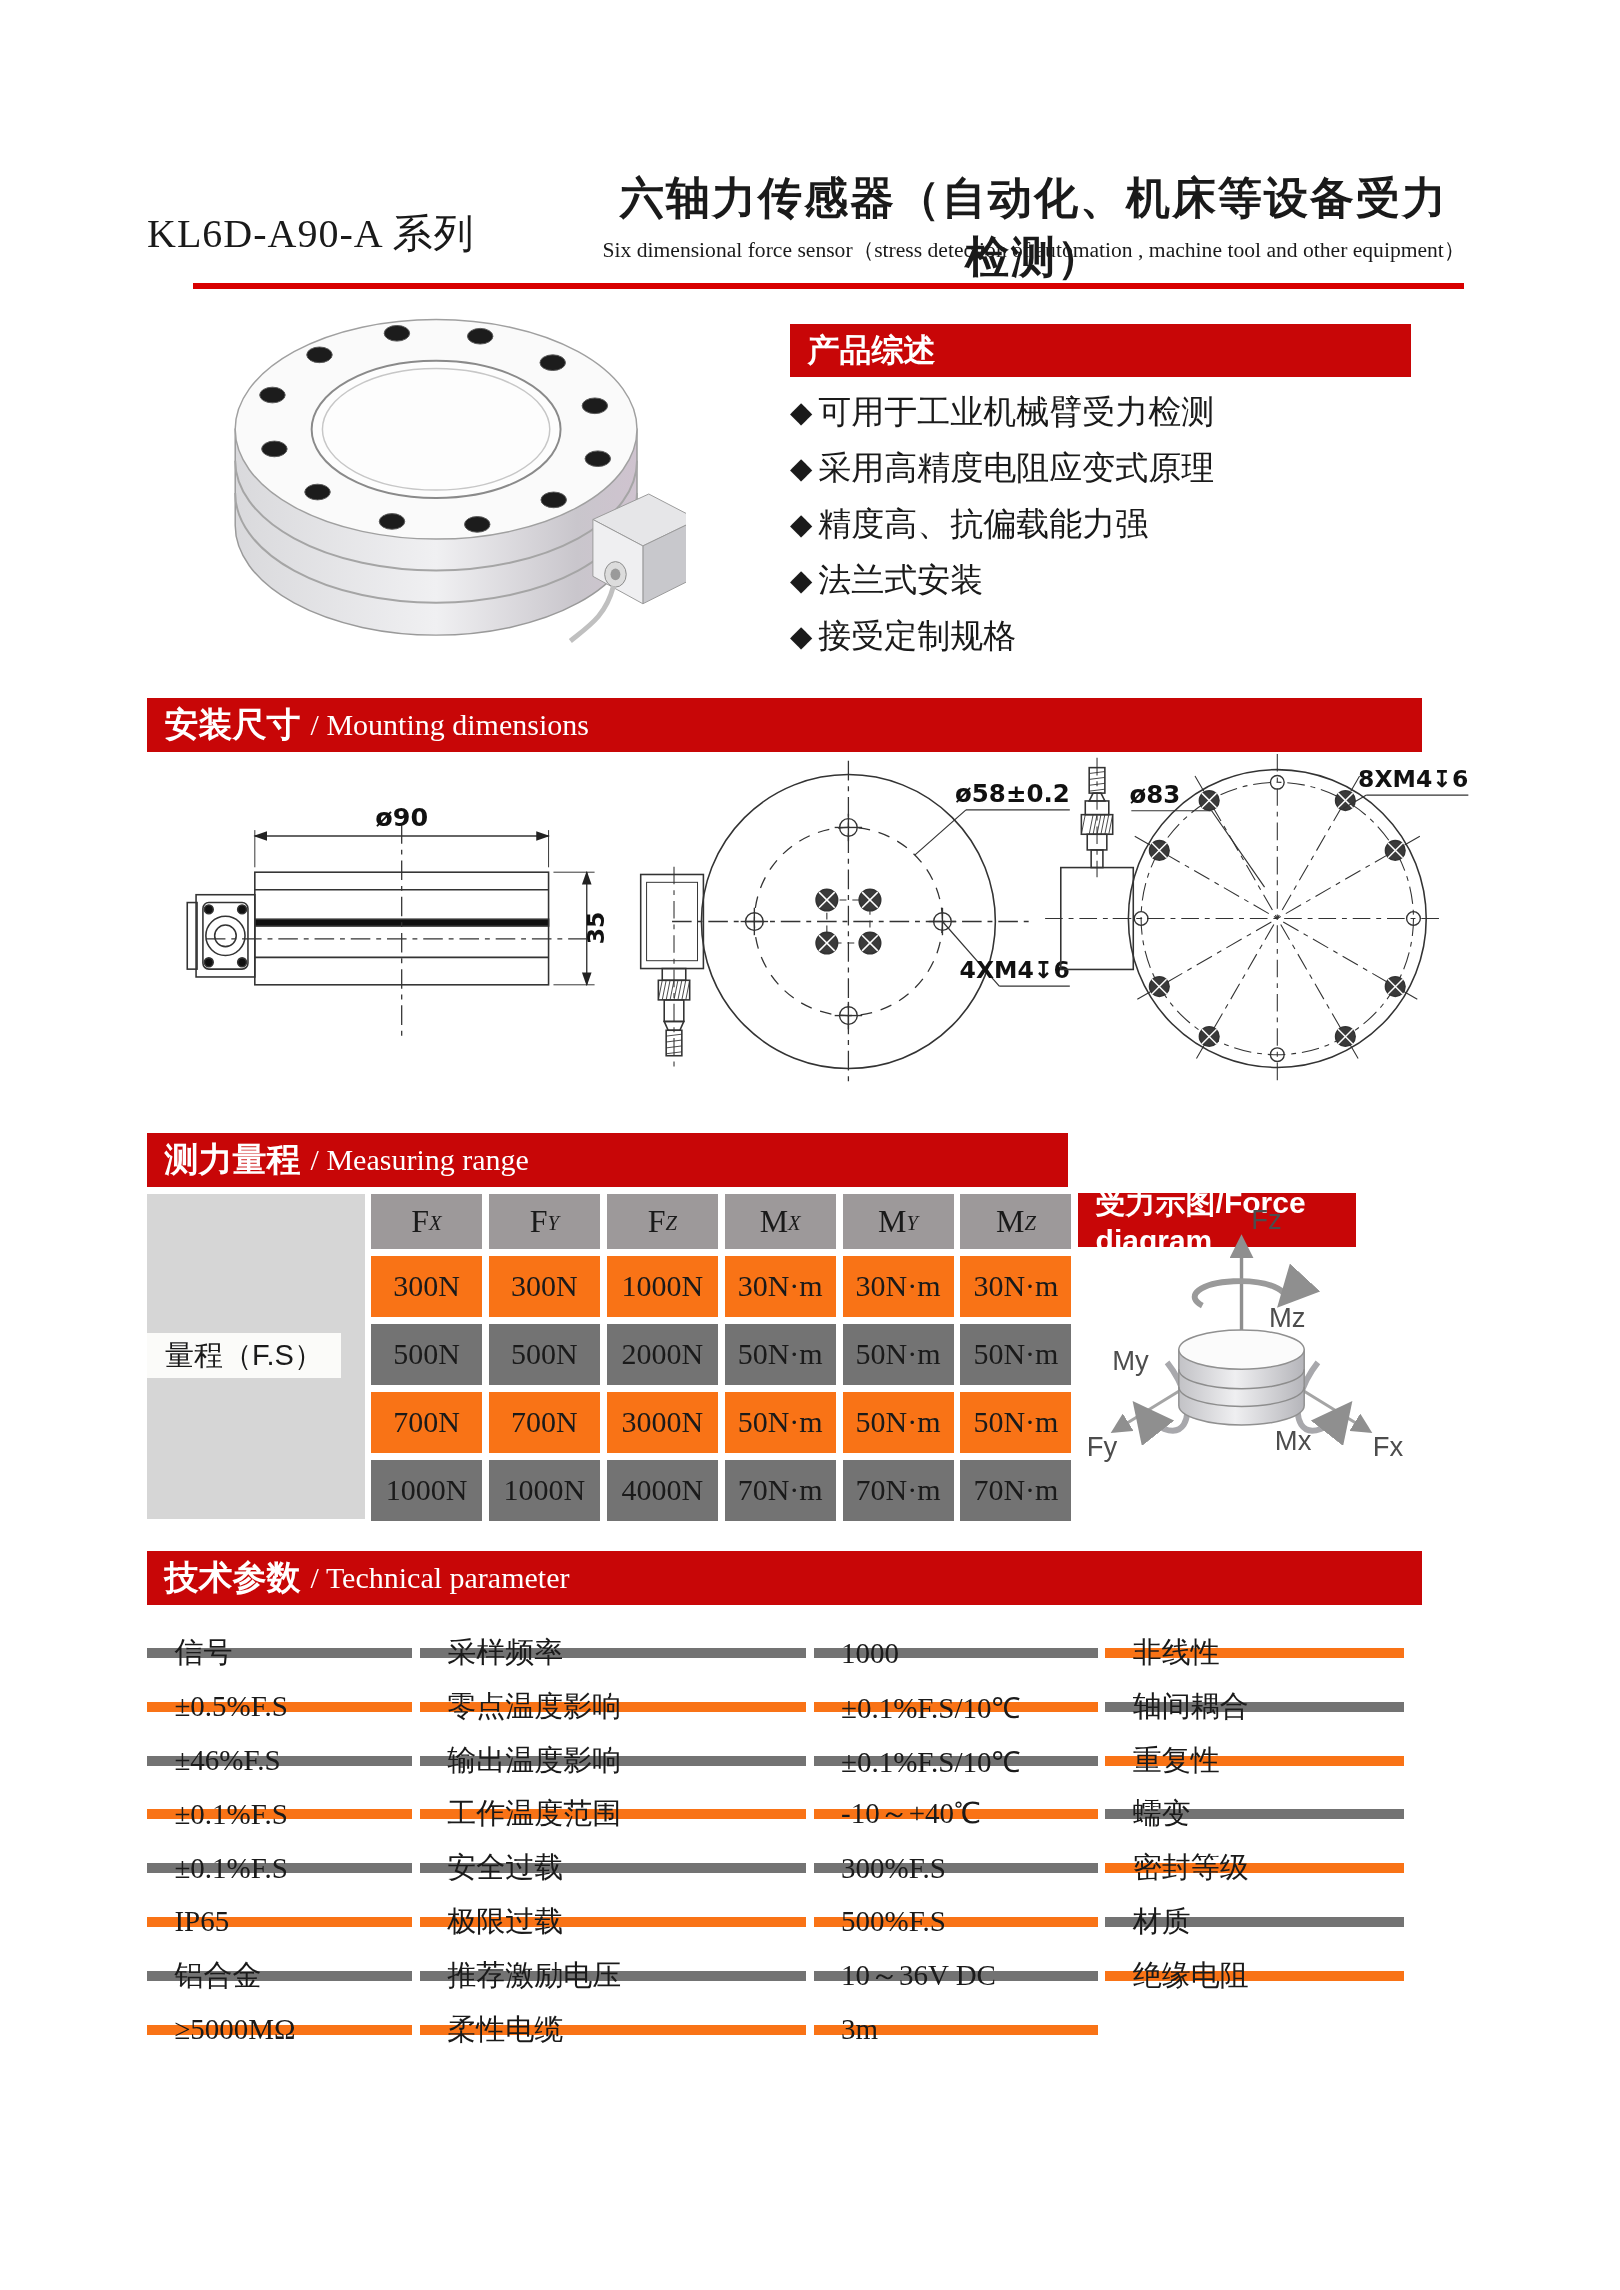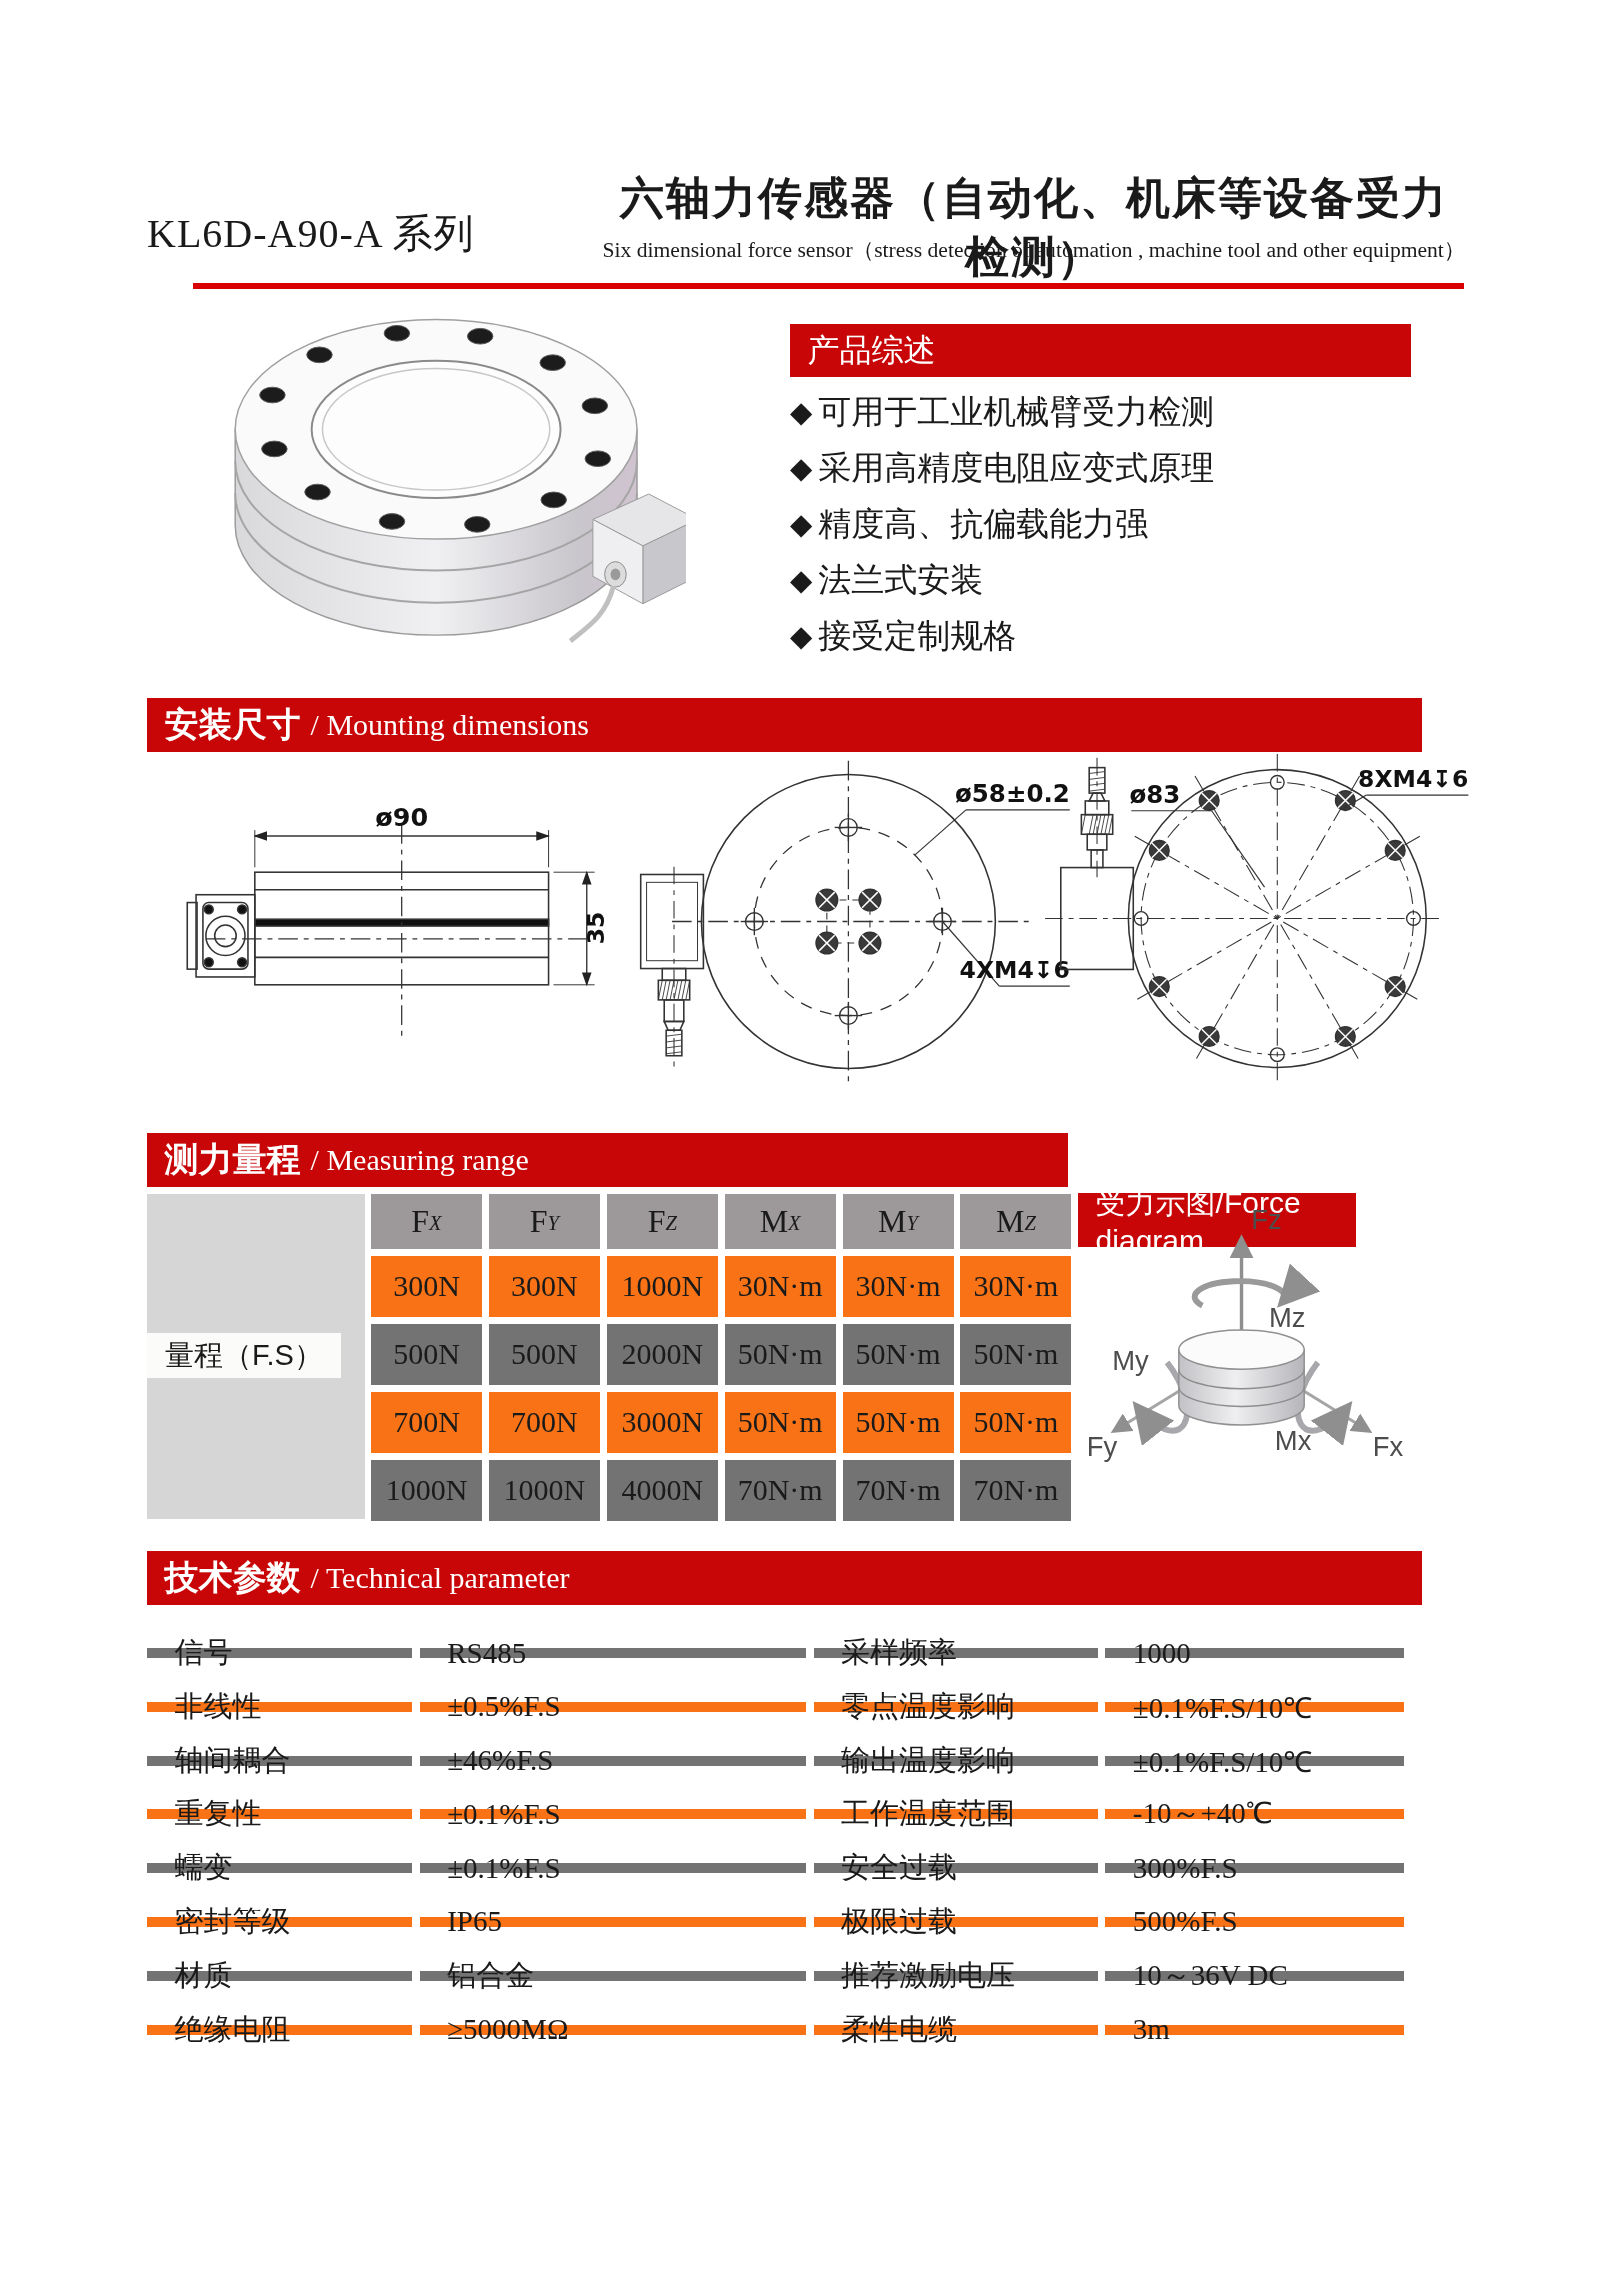--- a/index.html
+++ b/index.html
@@ -11,21 +11,21 @@
   .series{left:147px;top:206px;font-size:40px;letter-spacing:1px;}
   .title-cn{left:598px;top:169px;width:872px;text-align:center;font-size:44px;font-weight:bold;
             font-family:"Liberation Sans","DejaVu Sans",sans-serif;letter-spacing:2px;}
   .title-en{left:598px;top:235px;width:872px;text-align:center;font-size:21.6px;}
   .red-rule{left:193px;top:283px;width:1271px;height:5.9px;background:#d80000;}
 
   
   .banner{background:#c80607;color:#fff;display:flex;align-items:center;padding-left:17.6px;box-sizing:border-box;}
   .banner .cn{font-family:"Liberation Sans","DejaVu Sans",sans-serif;font-weight:bold;font-size:34px;}
   .banner .en{font-size:30px;margin-left:10px;font-family:"Liberation Serif",serif;}
-  .banner-one{font-family:"Liberation Sans","DejaVu Sans",sans-serif;font-weight:normal;font-size:32px;}
+  .banner-one{font-family:"Liberation Sans","DejaVu Sans",sans-serif;font-weight:bold;font-size:32px;}
 
   
   .bullets{left:790px;top:384px;width:647px;}
   .bullet{display:flex;align-items:center;height:56px;font-size:33px;}
   .bullet .mk{margin-right:5.9px;font-size:29px;}
 
   
   .m-table{left:147px;top:1194px;width:923px;height:325px;}
   .m-labelcol{position:absolute;left:0;top:0;width:218px;height:325px;background:#d6d6d6;}
   .m-labelbox{position:absolute;left:0;top:139px;width:194px;height:45px;background:#fbfbf9;
@@ -423,21 +423,20 @@
     <text class="axis" x="206" y="268" font-size="28">Mx</text>
     <text class="axis" x="306" y="274" font-size="28">Fx</text>
   </svg>
 
   <div class="abs banner" style="left:147px;top:1551px;width:1275px;height:54px">
     <span class="cn">技术参数</span>
     <span class="en">/ Technical parameter</span>
   </div>
   <div class="abs t-grid">
       <div class="tcell dark tlab">信号</div>
-      <div class="tcell dark tval">RS485</div>
       <div class="tcell dark tlab">采样频率</div>
       <div class="tcell dark tval">1000</div>
       <div class="tcell lite tlab">非线性</div>
       <div class="tcell lite tval">±0.5%F.S</div>
       <div class="tcell lite tlab">零点温度影响</div>
       <div class="tcell lite tval">±0.1%F.S/10℃</div>
       <div class="tcell dark tlab">轴间耦合</div>
       <div class="tcell dark tval">±46%F.S</div>
       <div class="tcell dark tlab">输出温度影响</div>
       <div class="tcell dark tval">±0.1%F.S/10℃</div>

